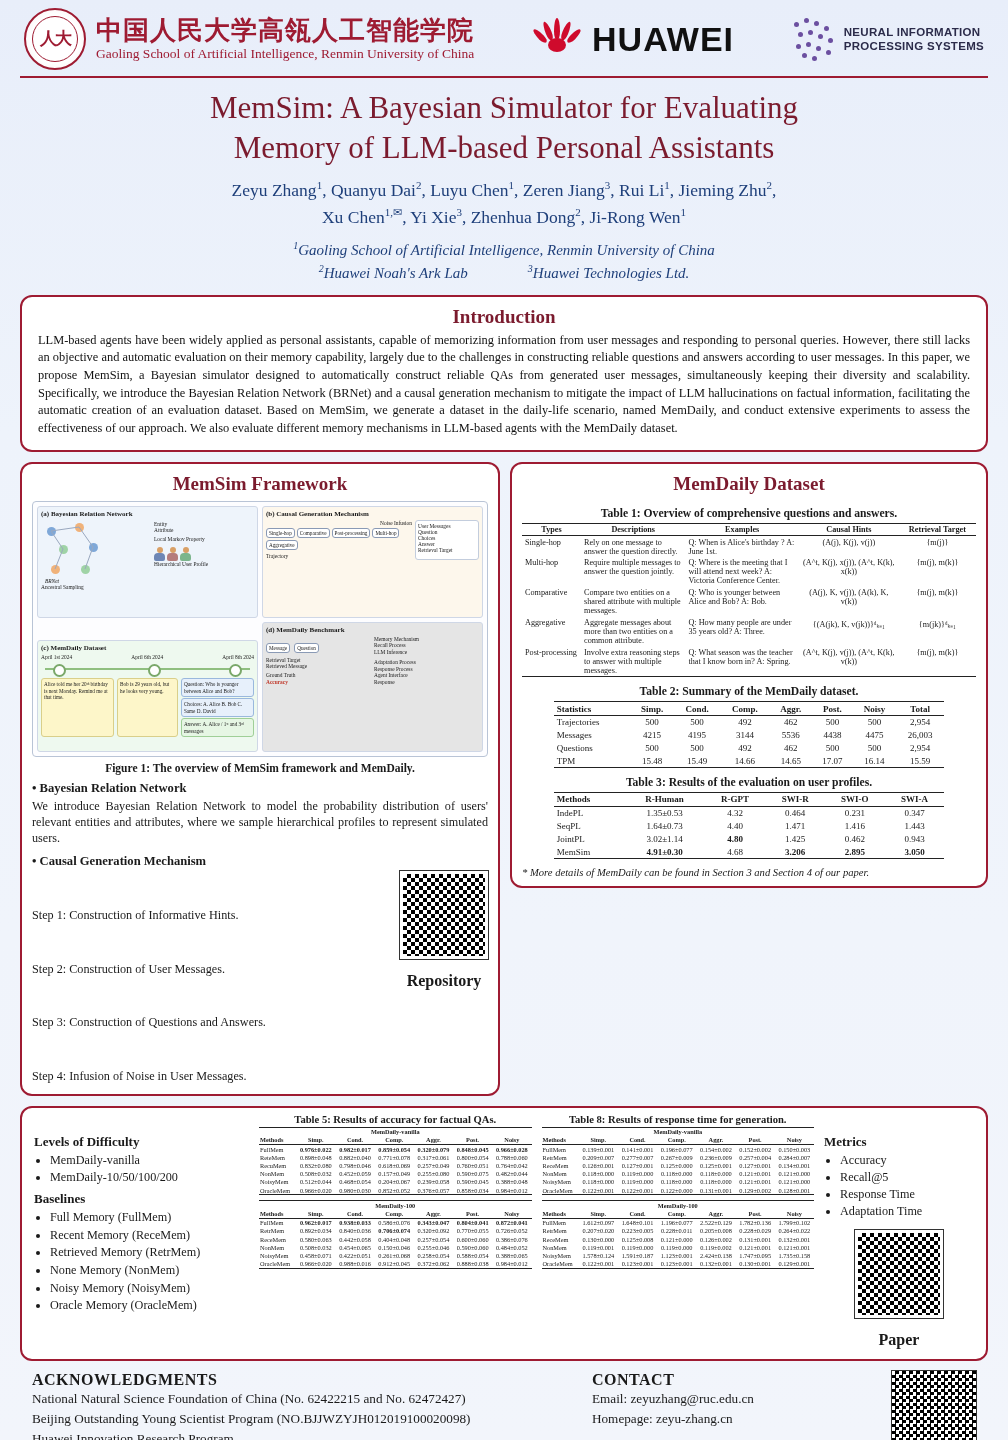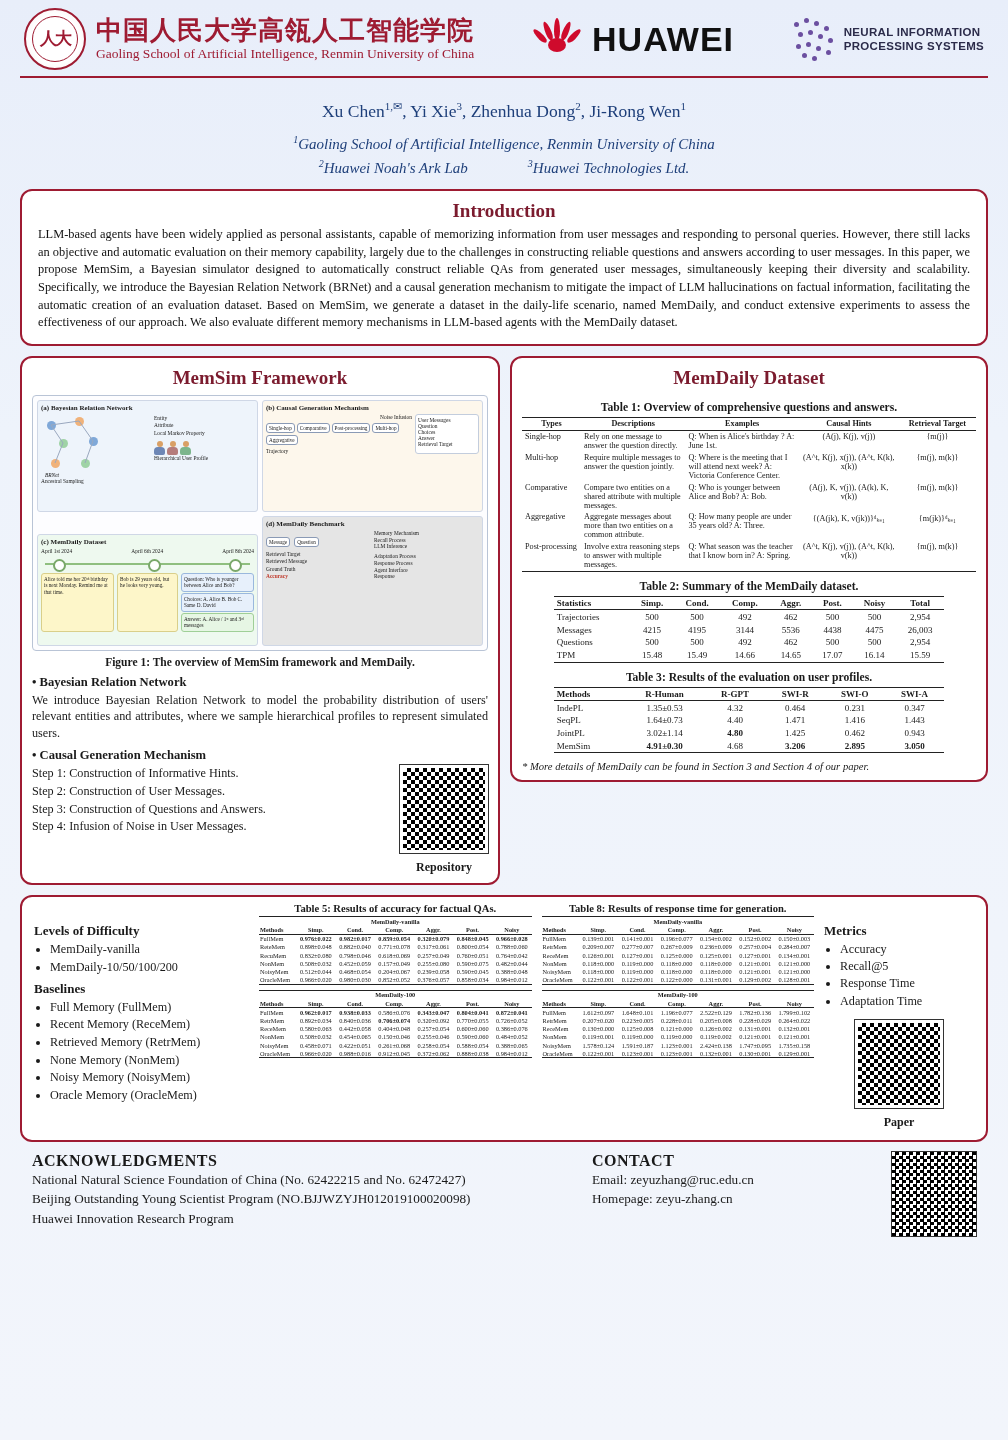--- a/index.html
+++ b/index.html
@@ -88,29 +88,29 @@
     border:1px solid #b9c4d6;background:#fdfdff;border-radius:4px;
     padding:4px;margin-top:2px;
   }
   .fig-caption{font-size:11.5px;font-weight:bold;text-align:center;margin-top:5px;}
 
   .bullet-head{font-size:12.6px;font-weight:bold;margin:7px 0 2px 0;}
   .body-sm{font-size:12.2px;line-height:1.35;text-align:justify;margin:0;}
   ul.dotlist{margin:2px 0 0 16px;padding:0;}
   ul.dotlist li{font-size:12.2px;line-height:1.4;}
 
-  .steps div{font-size:12.2px;line-height:1.45;}
+  .steps div{font-size:12.2px;line-height:1.45;margin-top:36px;}
 
   .qr{
     width:82px;height:82px;background:
       repeating-conic-gradient(#000 0 25%, #fff 0 50%) 0 0/8px 8px;
     border:3px solid #fff;outline:1px solid #333;
   }
   .qr-wrap{display:flex;flex-direction:column;align-items:center;}
-  .qr-label{font-size:12px;font-weight:bold;margin-top:7px;}
+  .qr-label{font-size:16px;font-weight:bold;margin-top:13px;}
 
   
   .tbl-cap{font-size:11.6px;font-weight:bold;text-align:center;margin:8px 0 3px 0;}
   table.t{border-collapse:collapse;width:100%;font-size:8.2px;}
   table.t th,table.t td{padding:1.4px 3px;vertical-align:top;}
   table.t thead th{border-top:1px solid #222;border-bottom:1px solid #222;font-weight:bold;}
   table.t tbody tr:last-child td{border-bottom:1px solid #222;}
   .ctr{text-align:center;}
   .note{font-size:10.6px;font-style:italic;margin-top:8px;}
 
@@ -212,21 +212,26 @@
       </div>
       <div class="neurips-text">
         <div>NEURAL INFORMATION</div>
         <div>PROCESSING SYSTEMS</div>
       </div>
     </div>
   </div>
   <div class="hr-red"></div>
 
   <div class="title-wrap">
+    <div class="paper-title">
+      <div>MemSim: A Bayesian Simulator for Evaluating</div>
+      <div>Memory of LLM-based Personal Assistants</div>
+    </div>
     <div class="authors">
+      <div>Zeyu Zhang<sup>1</sup>, Quanyu Dai<sup>2</sup>, Luyu Chen<sup>1</sup>, Zeren Jiang<sup>3</sup>, Rui Li<sup>1</sup>, Jieming Zhu<sup>2</sup>,</div>
       <div>Xu Chen<sup>1,✉</sup>, Yi Xie<sup>3</sup>, Zhenhua Dong<sup>2</sup>, Ji-Rong Wen<sup>1</sup></div>
     </div>
     <div class="affils">
       <div><sup>1</sup>Gaoling School of Artificial Intelligence, Renmin University of China</div>
       <div class="aff-row2">
         <div><sup>2</sup>Huawei Noah's Ark Lab</div>
         <div><sup>3</sup>Huawei Technologies Ltd.</div>
       </div>
     </div>
   </div>

